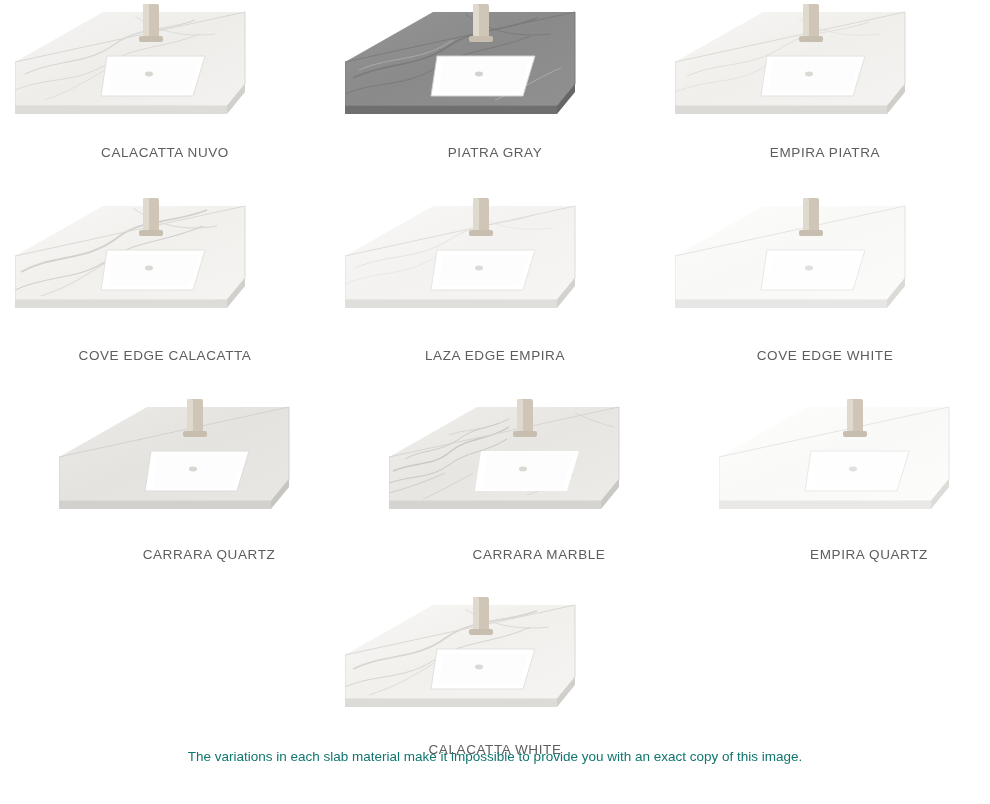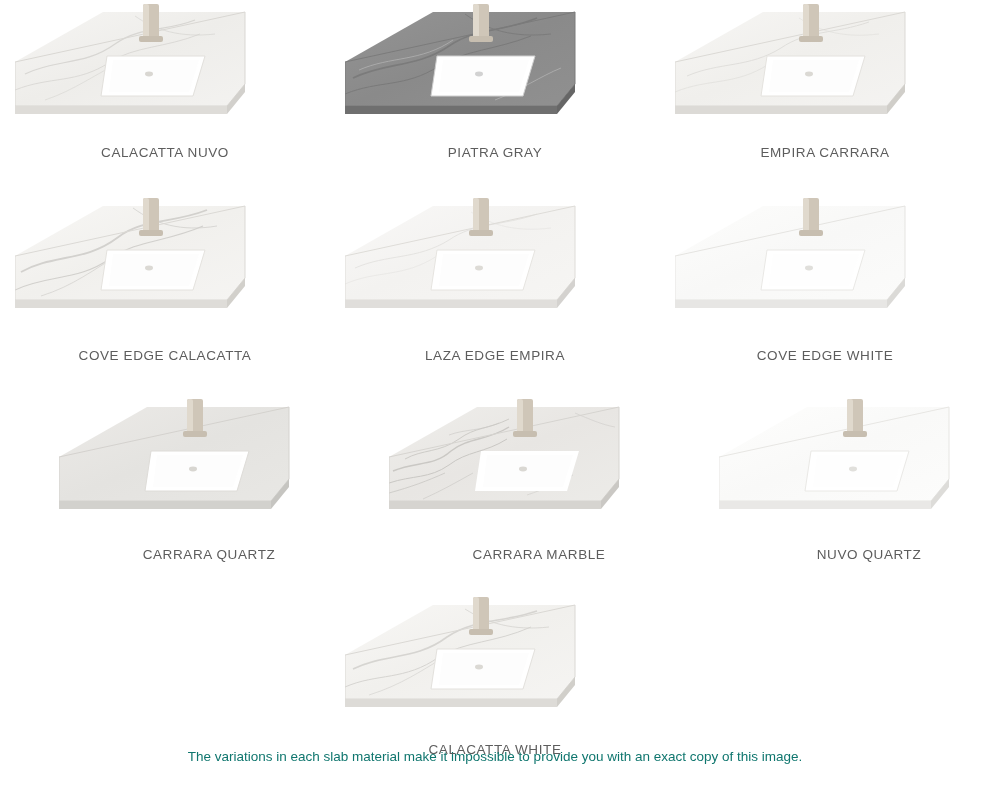--- a/index.html
+++ b/index.html
@@ -179,21 +179,21 @@
             <polygon points="212,110 212,102 230,80 230,88" fill="#d0cec9"></polygon>
             <rect x="128" y="0" width="16" height="34" rx="2" fill="#cfc6b8"></rect>
             <rect x="128" y="0" width="6" height="34" rx="2" fill="#e0d9cd"></rect>
             <rect x="124" y="32" width="24" height="6" rx="2" fill="#c7beb0"></rect>
             <polygon points="92,52 190,52 178,92 86,92" fill="#ffffff" stroke="#e4e2de" stroke-width="1"></polygon>
             <polygon points="98,56 184,56 174,88 94,88" fill="#fdfdfd"></polygon>
             <ellipse cx="134" cy="70" rx="4" ry="2.4" fill="#dbd9d4"></ellipse>
           </svg>
         </div>
       </div>
-      <div class="caption">EMPIRA CARRARA</div>
+      <div class="caption">EMPIRA PIATRA</div>
     </div>
   </div>
 
   <div class="row row2">
     <div class="cell">
       <div class="swatch-wrap">
         <div class="vanity">
           <svg width="300" height="125" viewBox="0 0 300 125" xmlns="http://www.w3.org/2000/svg">
             <defs>
               <clipPath id="cp3">
@@ -375,21 +375,21 @@
             <polygon points="212,110 212,102 230,80 230,88" fill="#dddcd9"></polygon>
             <rect x="128" y="0" width="16" height="34" rx="2" fill="#cfc6b8"></rect>
             <rect x="128" y="0" width="6" height="34" rx="2" fill="#e0d9cd"></rect>
             <rect x="124" y="32" width="24" height="6" rx="2" fill="#c7beb0"></rect>
             <polygon points="92,52 190,52 178,92 86,92" fill="#ffffff" stroke="#eae9e6" stroke-width="1"></polygon>
             <polygon points="98,56 184,56 174,88 94,88" fill="#fefefe"></polygon>
             <ellipse cx="134" cy="70" rx="4" ry="2.4" fill="#e1e0dc"></ellipse>
           </svg>
         </div>
       </div>
-      <div class="caption">NUVO QUARTZ</div>
+      <div class="caption">EMPIRA QUARTZ</div>
     </div>
   </div>
 
   <div class="row row4">
     <div class="cell"></div>
     <div class="cell">
       <div class="swatch-wrap">
         <div class="vanity">
           <svg width="300" height="125" viewBox="0 0 300 125" xmlns="http://www.w3.org/2000/svg">
             <defs>

